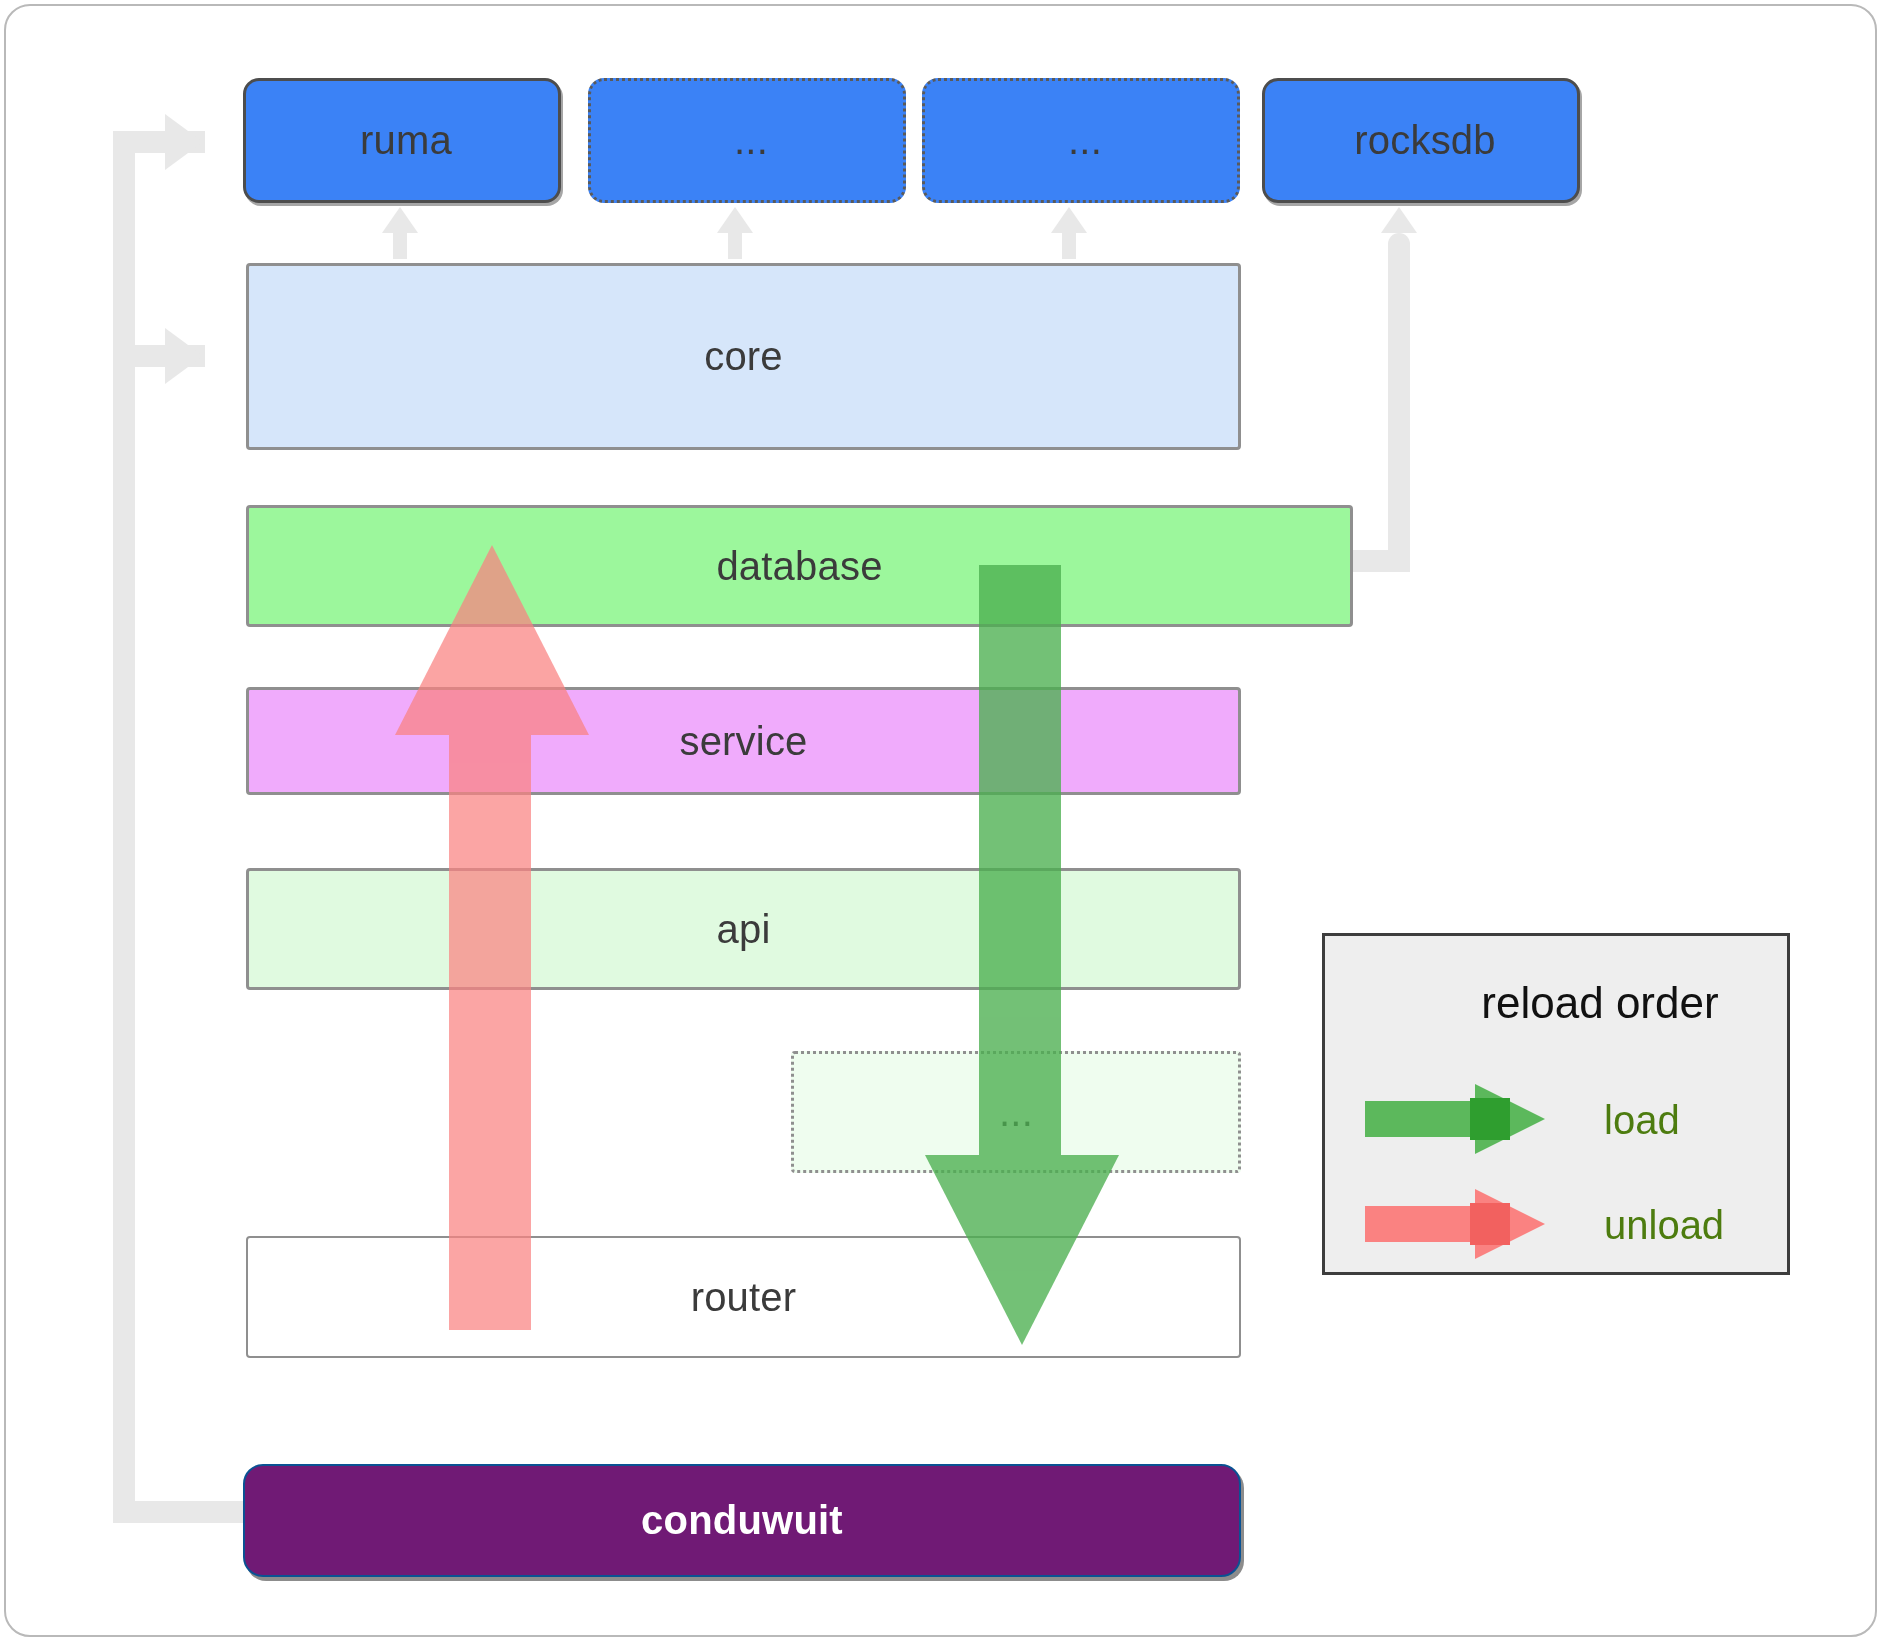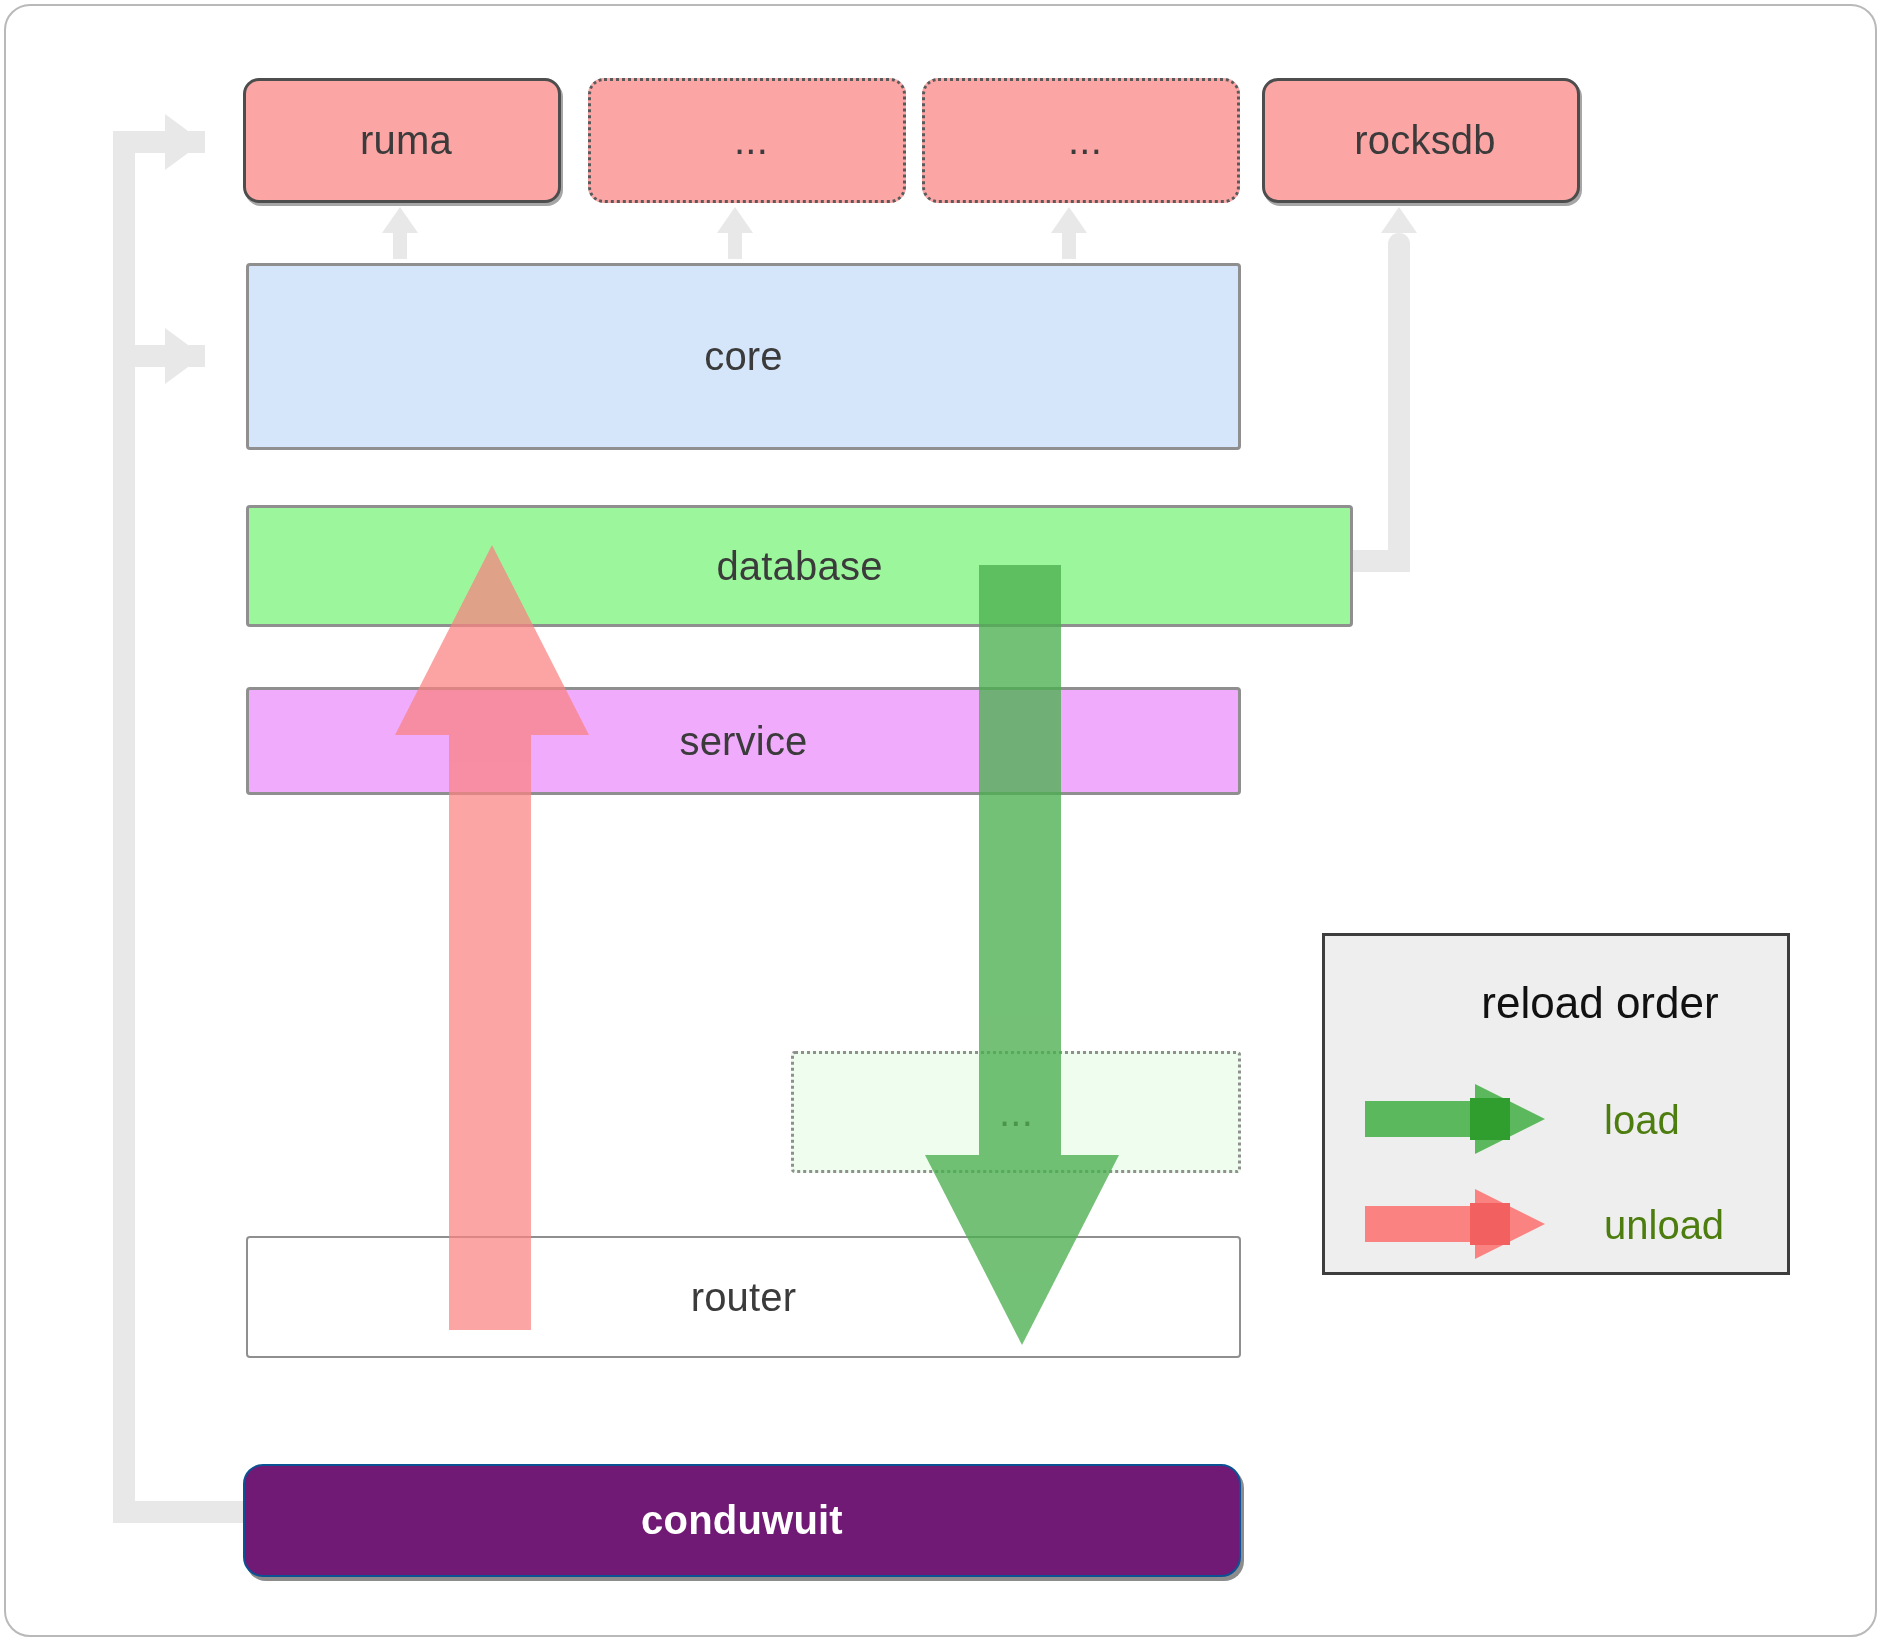--- a/index.html
+++ b/index.html
@@ -32,21 +32,21 @@
     align-items: center;
     justify-content: center;
     border-radius: 14px;
     font-size: 40px;
     color: #3b3b3b;
     letter-spacing: .2px;
   }
 
   
   .dep {
-    background: #fca5a5;
+    background: #3b82f6;
     border: 3px solid #4d4d4d;
     border-radius: 16px;
     box-shadow: 2px 3px 0 rgba(0,0,0,.35);
     padding-left: 8px;
   }
   .dep.dotted {
     border: 3px dotted #5a5a5a;
     box-shadow: none;
   }
 
@@ -182,20 +182,23 @@
   </div>
 
   <div class="node layer" style="left:246px; top:505px; width:1107px; height:122px; background:#9cf79c;">
     <span>database</span>
   </div>
 
   <div class="node layer" style="left:246px; top:687px; width:995px; height:108px; background:#f0abfc;">
     <span>service</span>
   </div>
 
+  <div class="node layer" style="left:246px; top:868px; width:995px; height:122px; background:#e0fae0;">
+    <span>api</span>
+  </div>
 
 
   <div class="node layer dotted" style="left:791px; top:1051px; width:450px; height:122px; background:#effdef;">
     <span>...</span>
   </div>
 
   <div class="node layer" style="left:246px; top:1236px; width:995px; height:122px; background:#ffffff; border-width:2px;">
     <span>router</span>
   </div>
 

